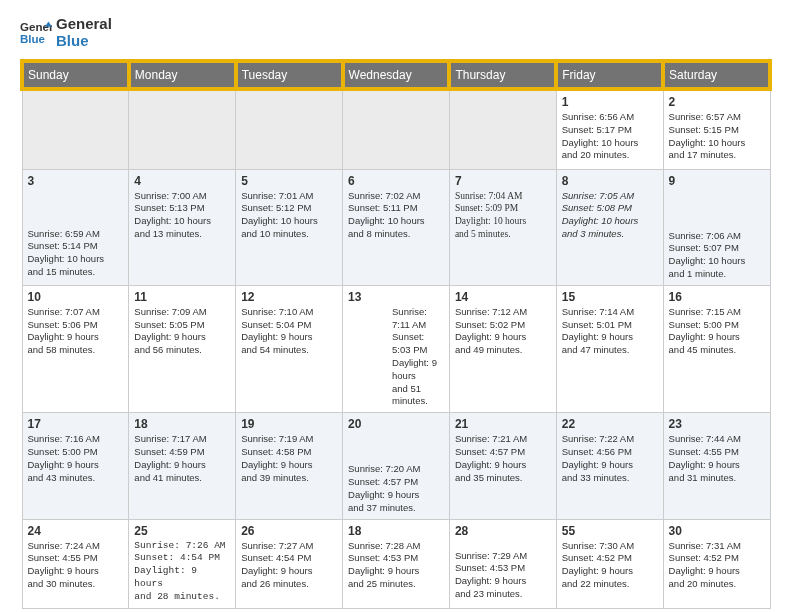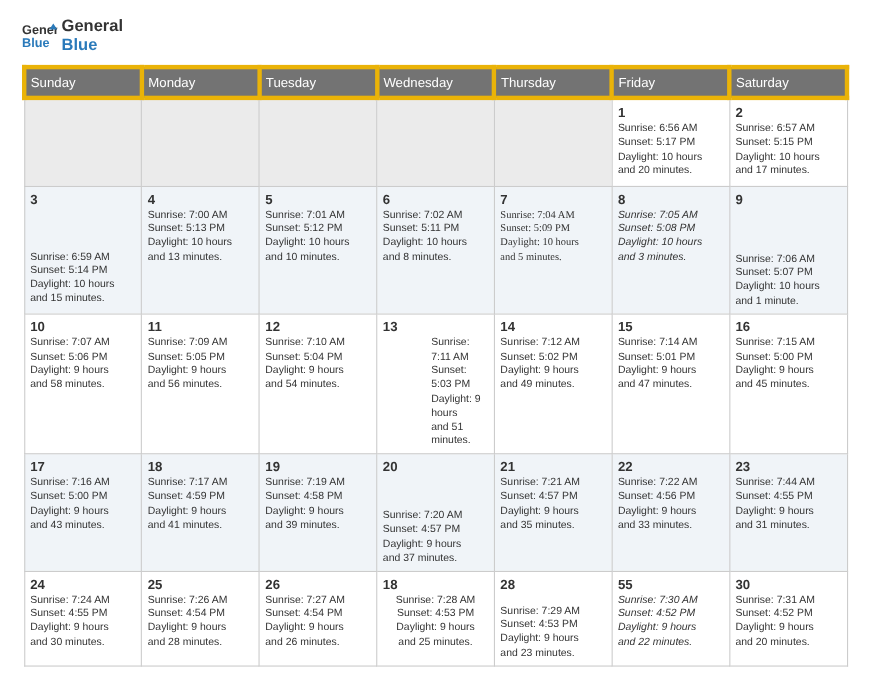--- a/index.html
+++ b/index.html
@@ -302,49 +302,49 @@
         <tr>
           <td>
             <div class="day-num">24</div>
             <div class="day-info" style="white-space: pre-line;">Sunrise: 7:24 AM
 Sunset: 4:55 PM
 Daylight: 9 hours
 and 30 minutes.</div>
           </td>
           <td>
             <div class="day-num">25</div>
-            <div class="day-info" style="white-space: pre-line;">Sunrise: 7:26 AM
+            <div class="day-info" style="white-space: pre-line; font-family: Liberation Mono, monospace;">Sunrise: 7:26 AM
 Sunset: 4:54 PM
 Daylight: 9 hours
 and 28 minutes.</div>
           </td>
           <td>
             <div class="day-num">26</div>
             <div class="day-info" style="white-space: pre-line;">Sunrise: 7:27 AM
 Sunset: 4:54 PM
 Daylight: 9 hours
 and 26 minutes.</div>
           </td>
           <td>
             <div class="day-num">18</div>
-            <div class="day-info" style="white-space: pre-line; text-align: center;">Sunrise: 7:28 AM
+            <div class="day-info" style="white-space: pre-line;">Sunrise: 7:28 AM
 Sunset: 4:53 PM
 Daylight: 9 hours
 and 25 minutes.</div>
           </td>
           <td>
             <div class="day-num">28</div>
             <div class="day-info" style="white-space: pre-line; margin-top: 12px;">Sunrise: 7:29 AM
 Sunset: 4:53 PM
 Daylight: 9 hours
 and 23 minutes.</div>
           </td>
           <td>
             <div class="day-num">55</div>
-            <div class="day-info" style="white-space: pre-line; font-style: italic;">Sunrise: 7:30 AM
+            <div class="day-info" style="white-space: pre-line;">Sunrise: 7:30 AM
 Sunset: 4:52 PM
 Daylight: 9 hours
 and 22 minutes.</div>
           </td>
           <td>
             <div class="day-num">30</div>
             <div class="day-info" style="white-space: pre-line;">Sunrise: 7:31 AM
 Sunset: 4:52 PM
 Daylight: 9 hours
 and 20 minutes.</div>

